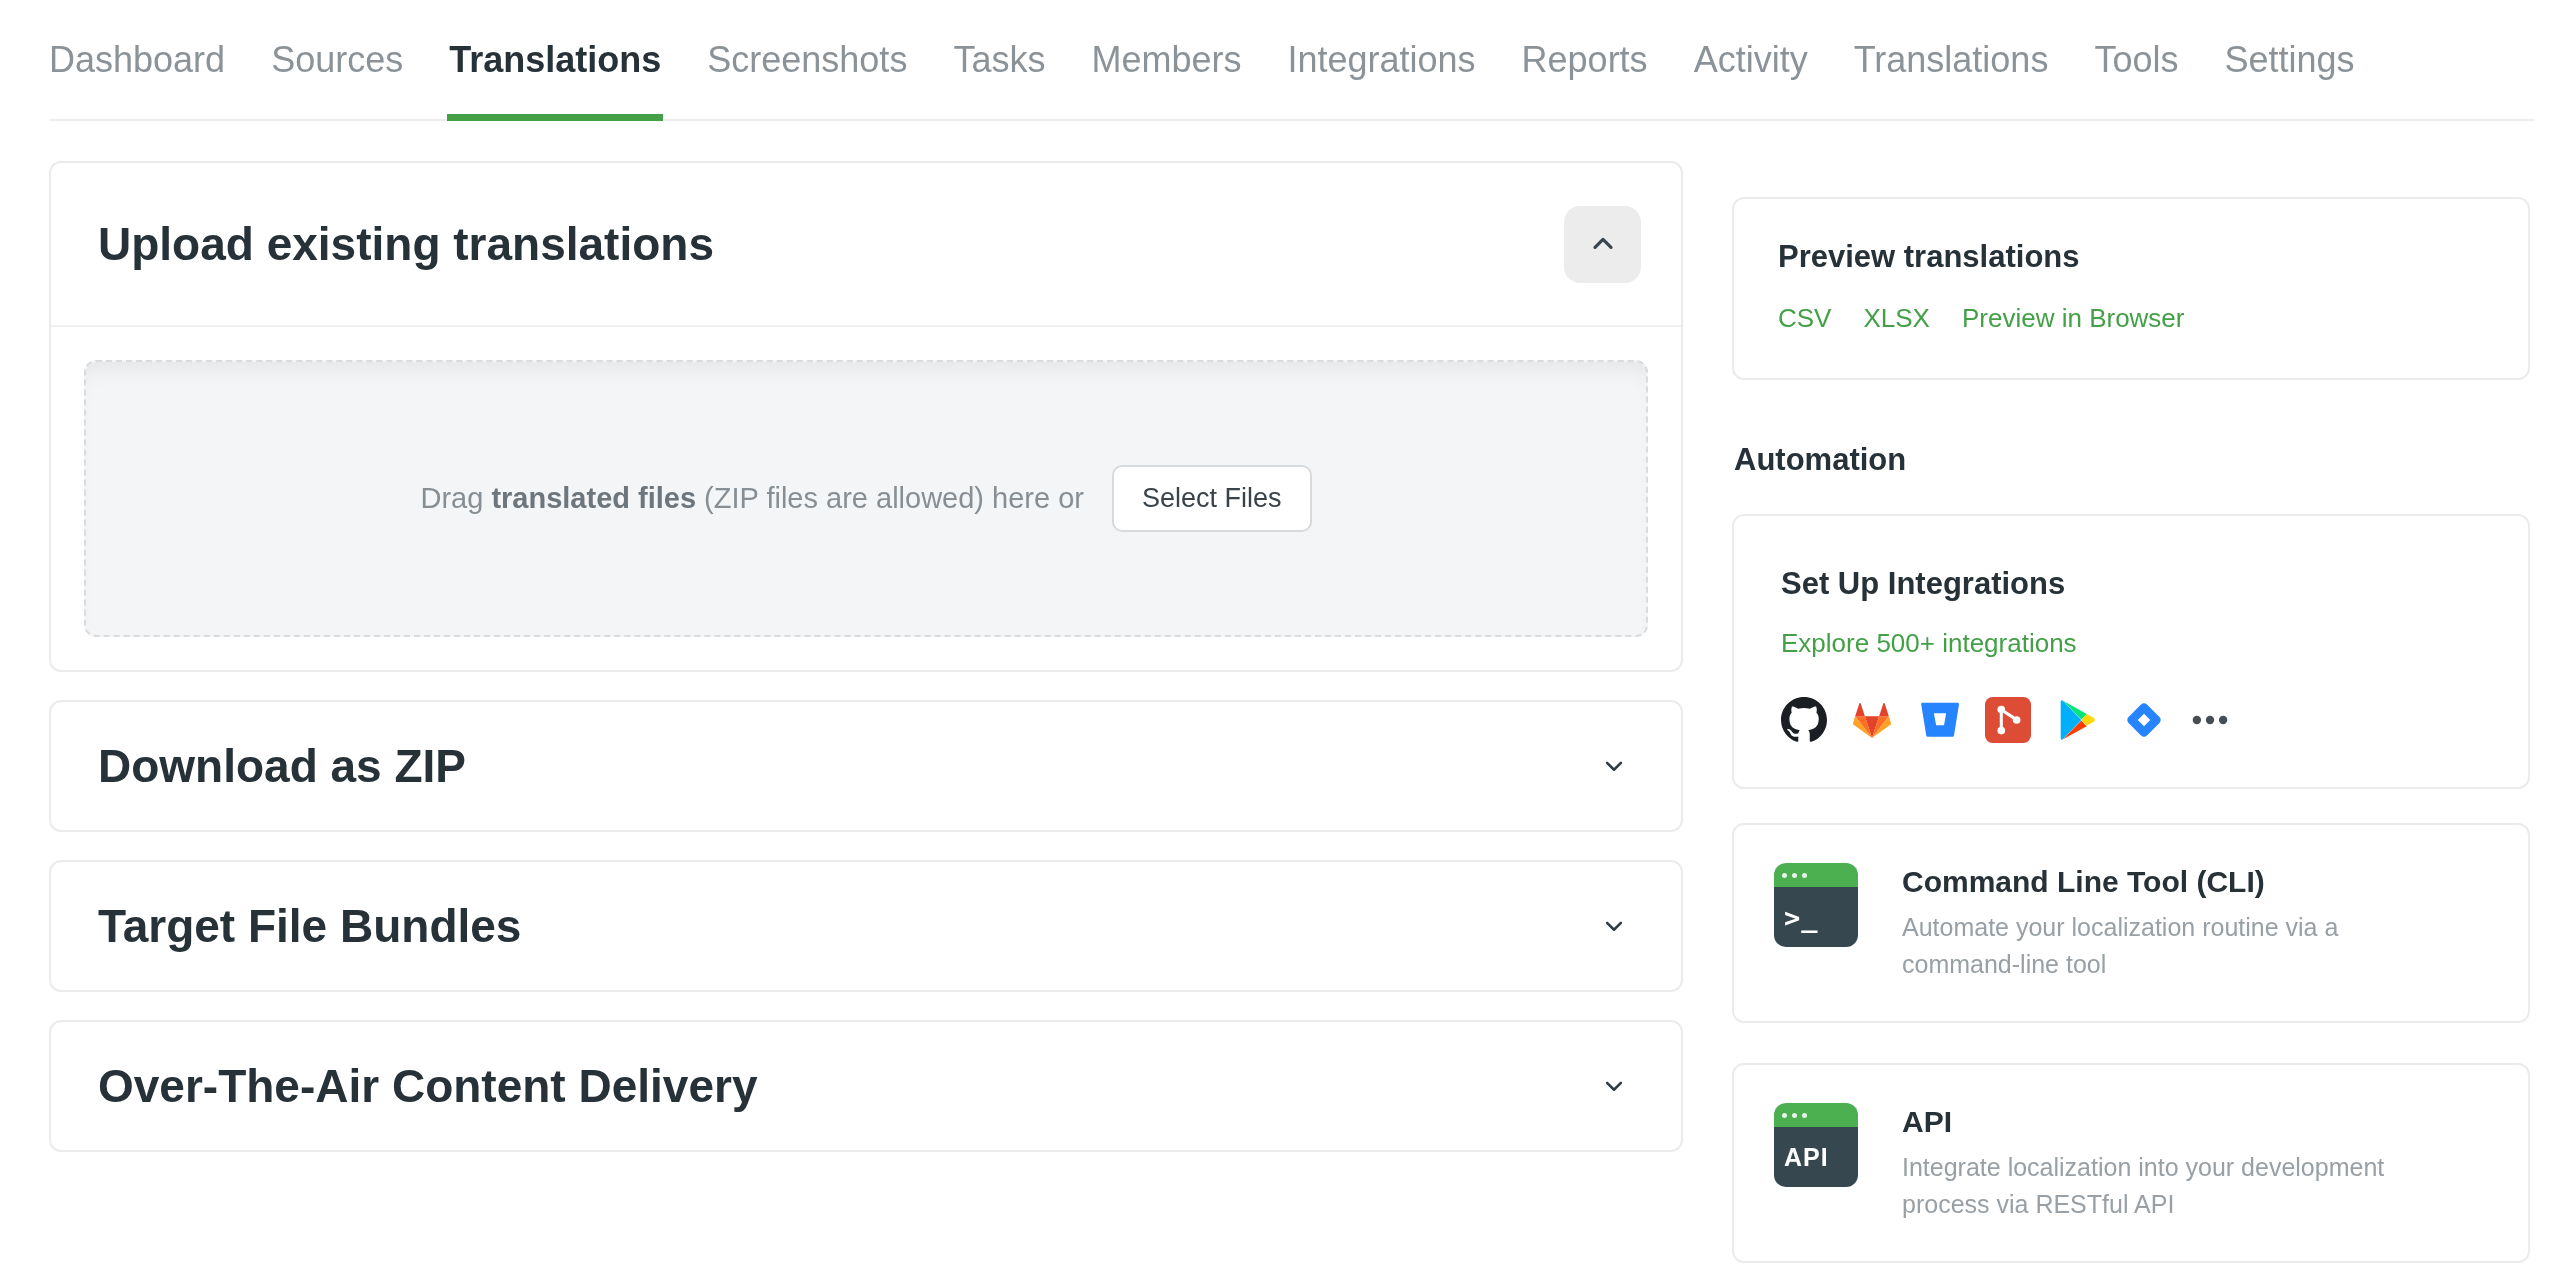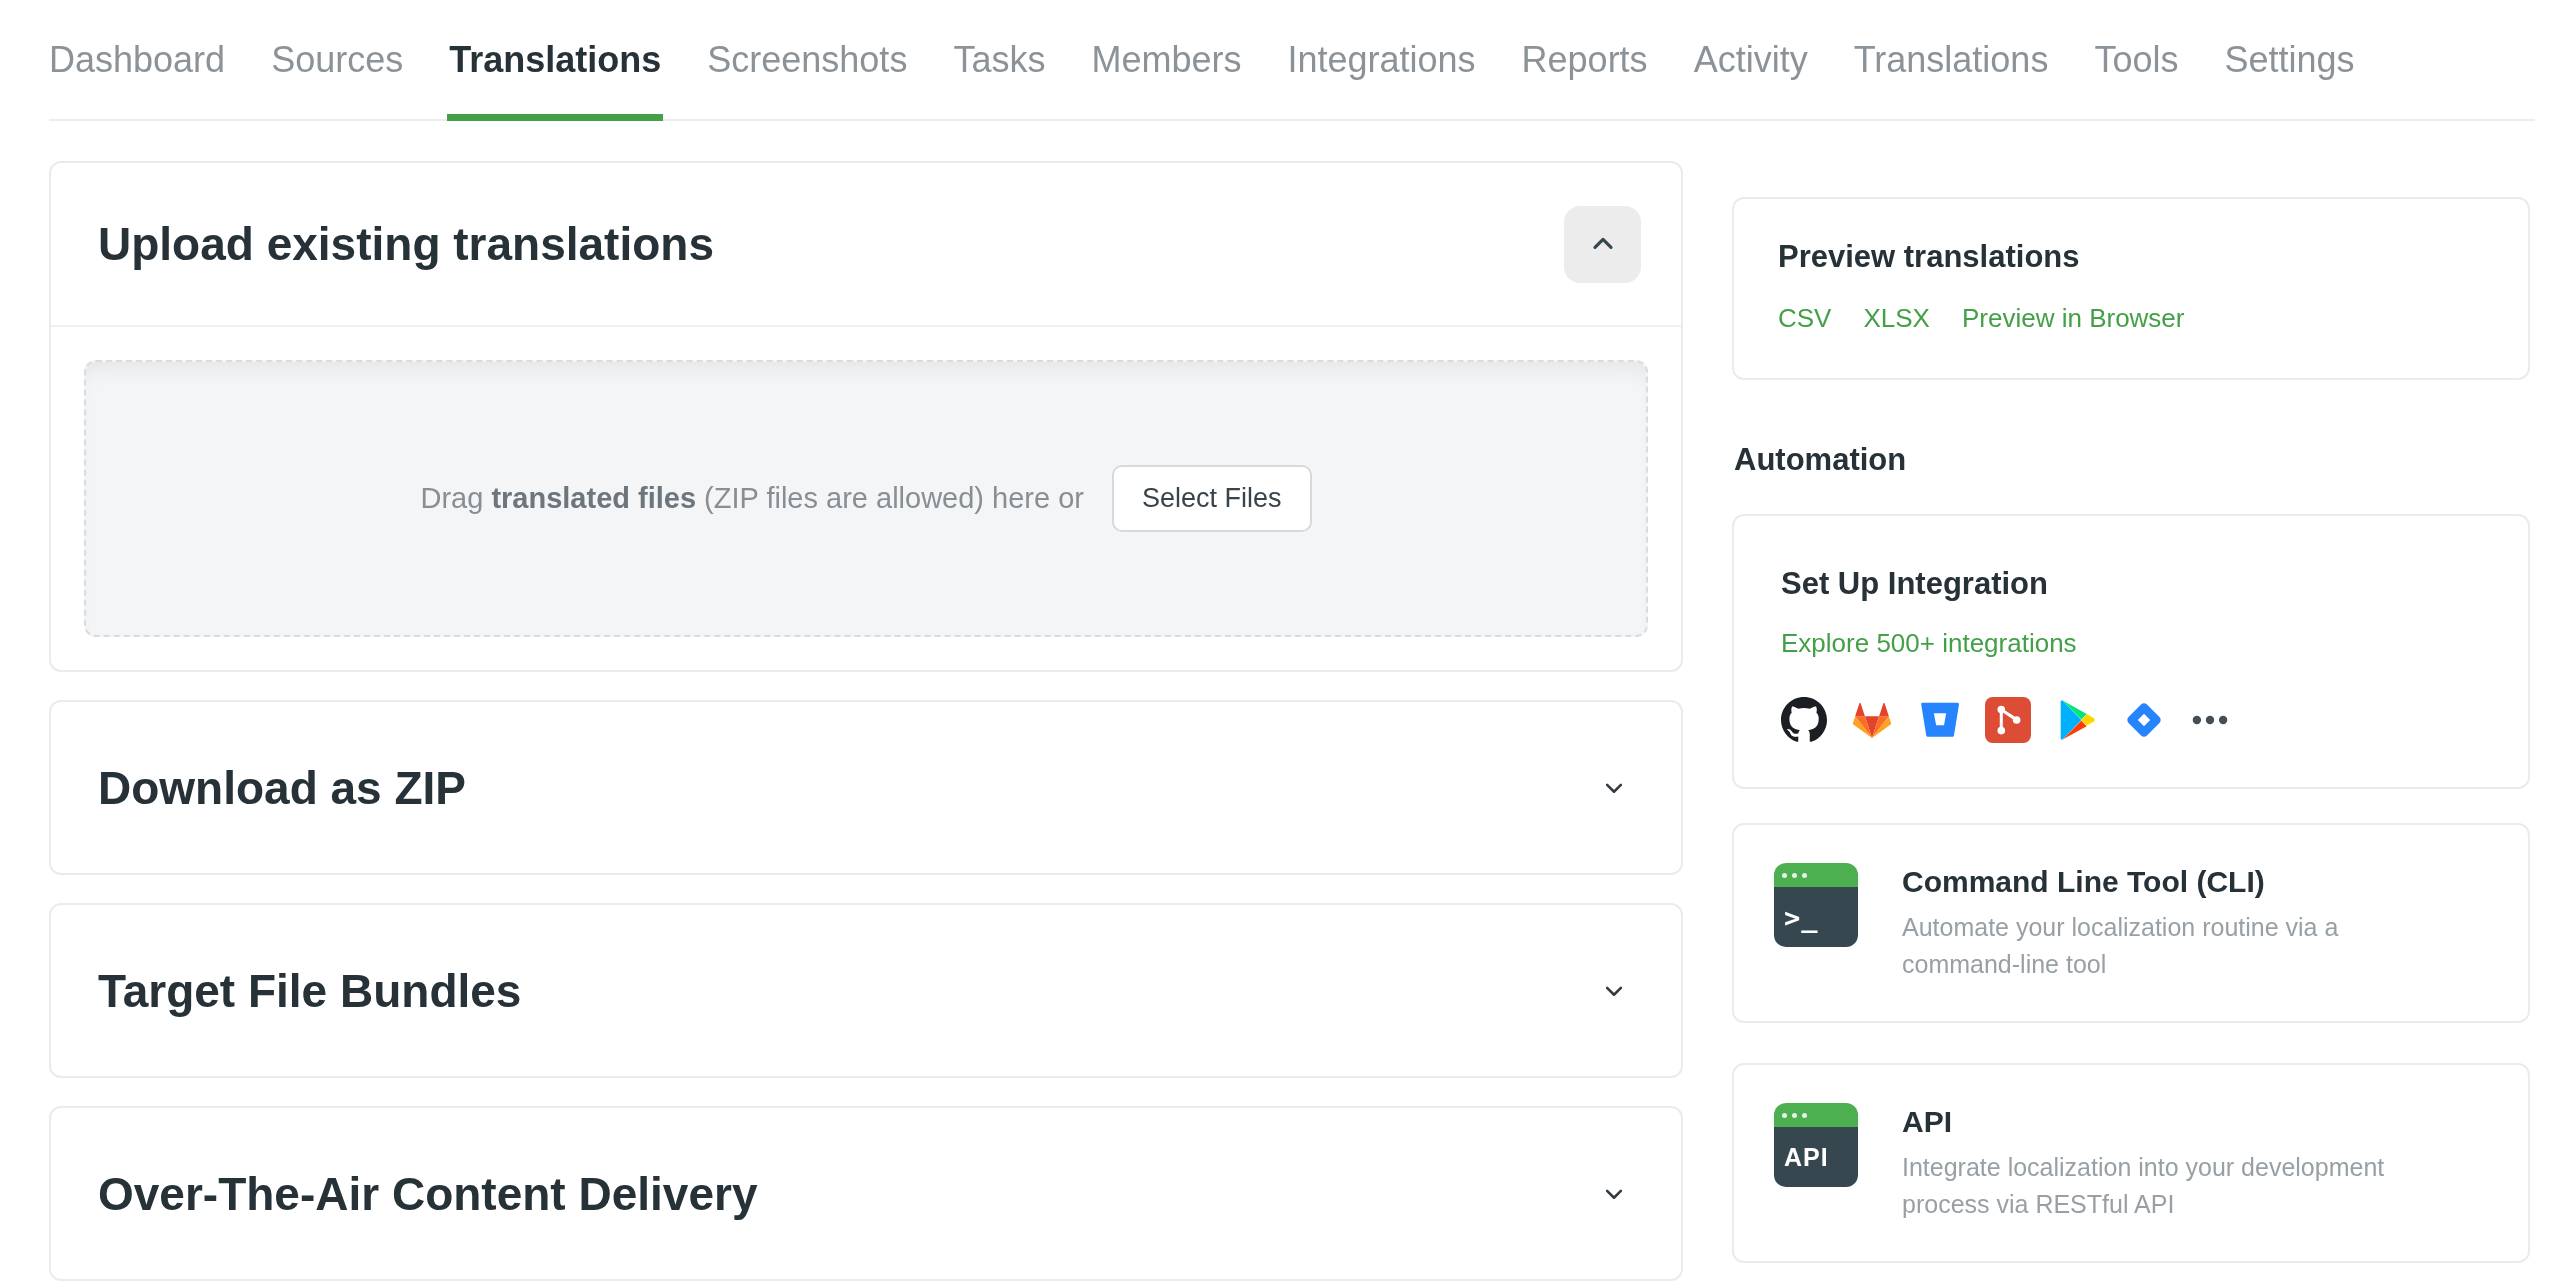--- a/index.html
+++ b/index.html
@@ -95,21 +95,21 @@
     border:2px solid #d7dadc;
     border-radius:10px;
     padding:16px 28px;
     cursor:pointer;
     white-space:nowrap;
   }
 
   
   .collapsed-card {
     margin-top:28px;
-    height:175px;
+    height:132px;
     display:flex;
     align-items:center;
     justify-content:space-between;
     padding:0 52px 0 47px;
     cursor:pointer;
   }
 
   
   .preview-card { padding:40px 44px 44px;margin-top:36px; }
   .side-title { font-size:31px; font-weight:bold; color:#263238; }
@@ -242,21 +242,21 @@
         <div class="links-row">
           <span class="green-link">CSV</span>
           <span class="green-link">XLSX</span>
           <span class="green-link">Preview in Browser</span>
         </div>
       </div>
 
       <div class="automation-heading">Automation</div>
 
       <div class="card integration-card">
-        <div class="side-title">Set Up Integration</div>
+        <div class="side-title">Set Up Integrations</div>
         <div class="int-link">
           <span class="green-link">Explore 500+ integrations</span>
         </div>
         <div class="icons-row">
           <span class="int-icon">
             <svg width="46" height="46" viewBox="0 0 16 16">
               <path fill="#1b1f23" d="M8 0C3.58 0 0 3.58 0 8c0 3.54 2.29 6.53 5.47 7.59.4.07.55-.17.55-.38 0-.19-.01-.82-.01-1.49-2.01.37-2.53-.49-2.69-.94-.09-.23-.48-.94-.82-1.13-.28-.15-.68-.52-.01-.53.63-.01 1.08.58 1.23.82.72 1.21 1.87.87 2.33.66.07-.52.28-.87.51-1.07-1.78-.2-3.64-.89-3.64-3.95 0-.87.31-1.59.82-2.15-.08-.2-.36-1.02.08-2.12 0 0 .67-.21 2.2.82.64-.18 1.32-.27 2-.27s1.36.09 2 .27c1.53-1.04 2.2-.82 2.2-.82.44 1.1.16 1.92.08 2.12.51.56.82 1.27.82 2.15 0 3.07-1.87 3.75-3.65 3.95.29.25.54.73.54 1.48 0 1.07-.01 1.93-.01 2.2 0 .21.15.46.55.38A8.01 8.01 0 0 0 16 8c0-4.42-3.58-8-8-8z"></path>
             </svg>
           </span>
           <span class="int-icon">

